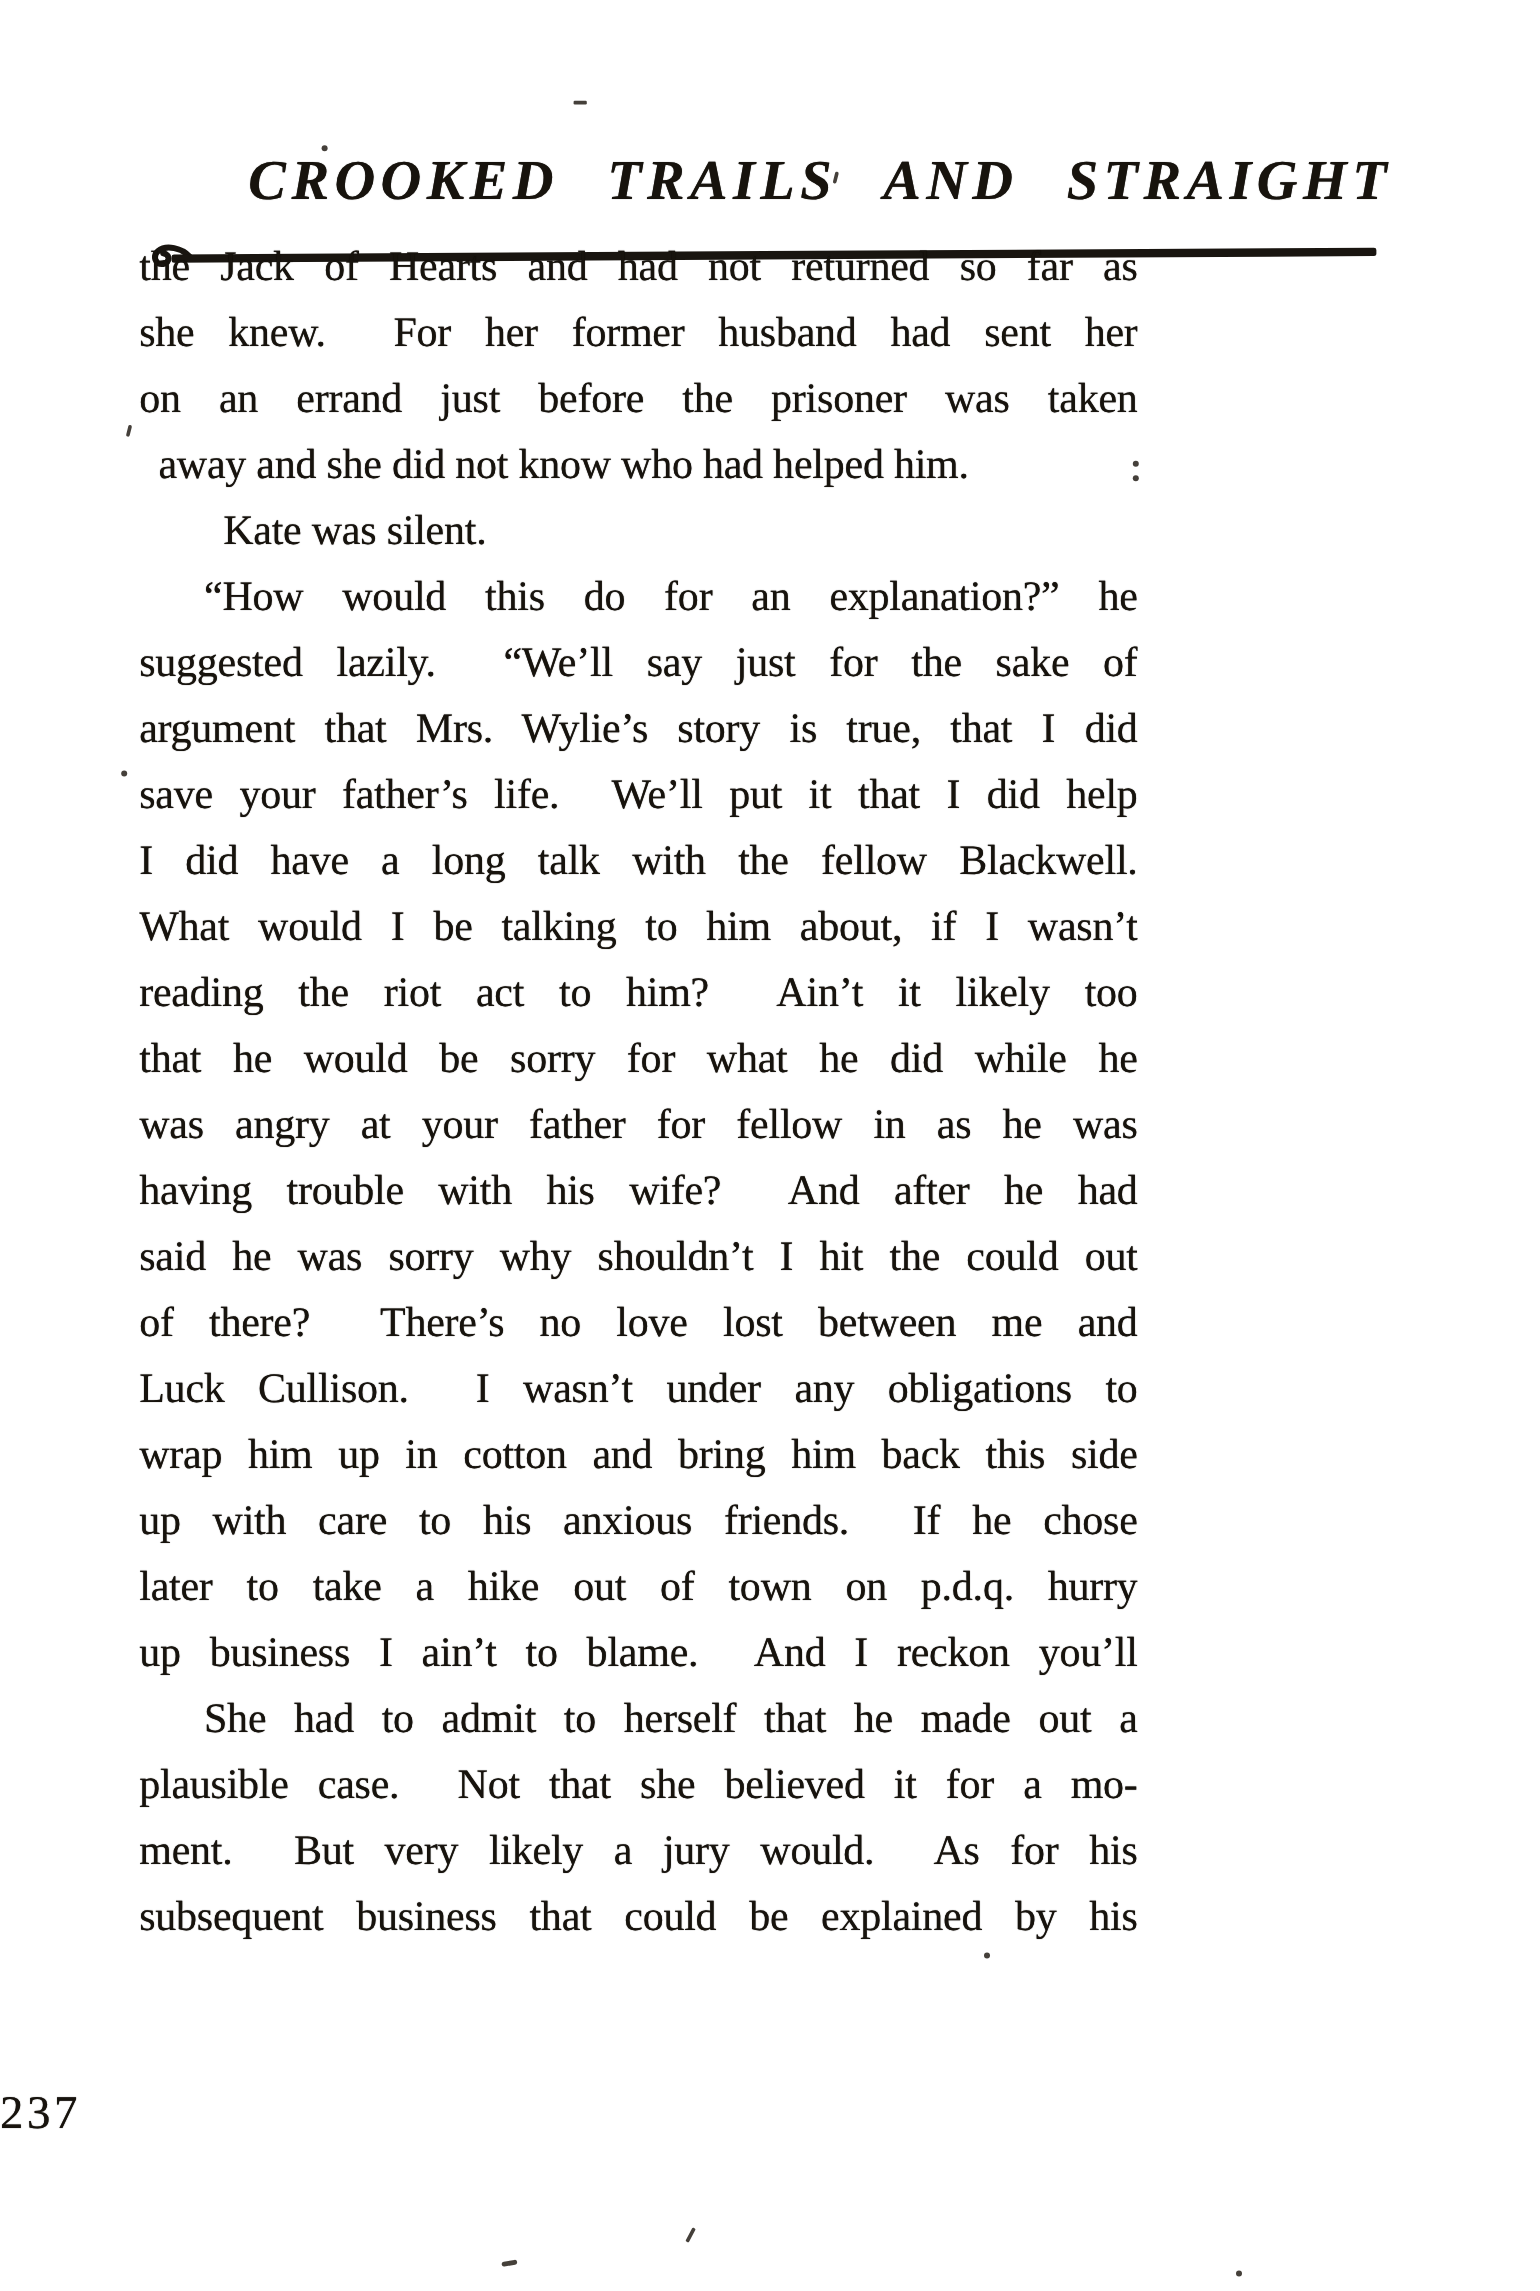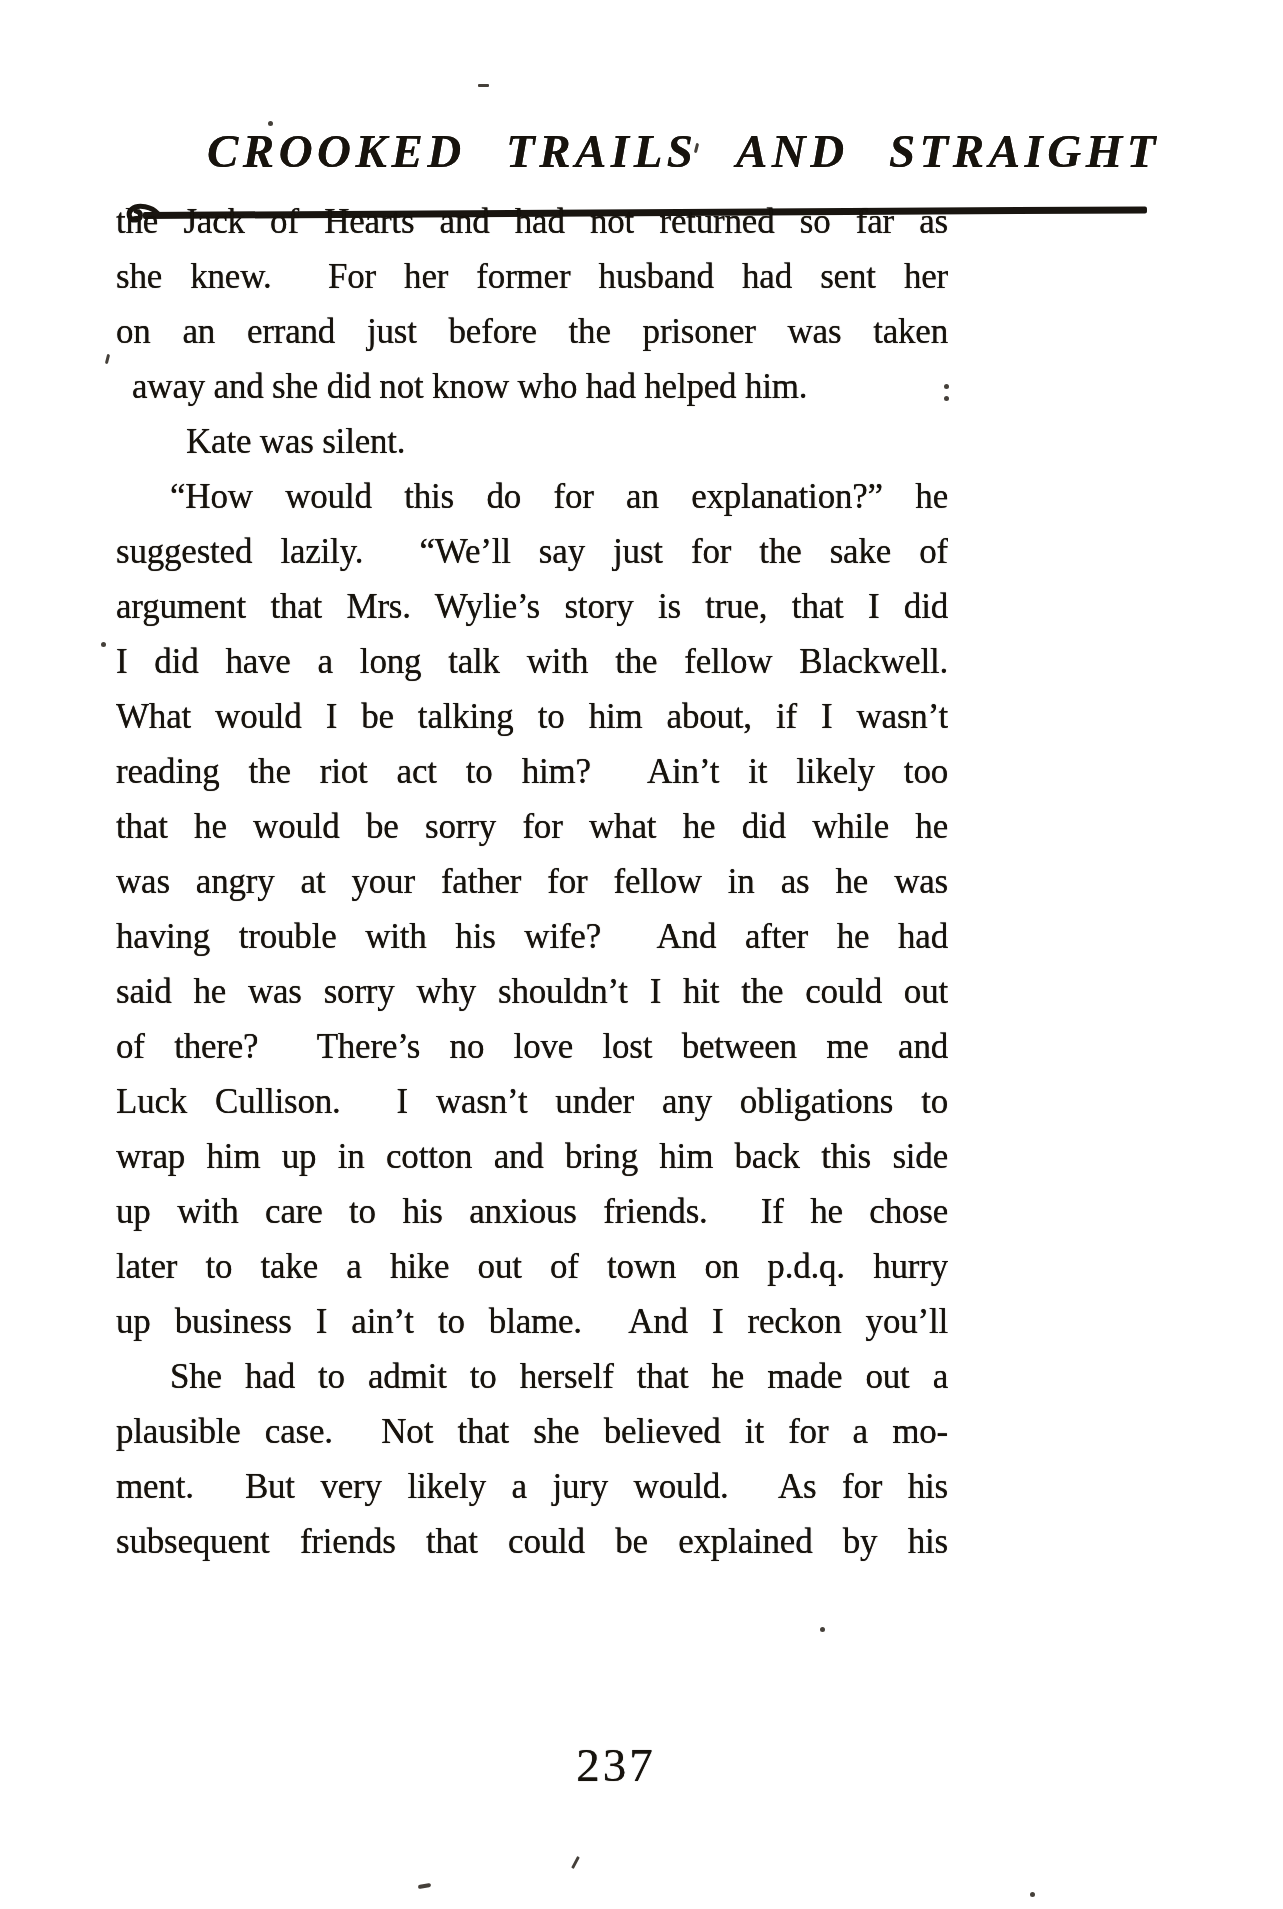--- a/index.html
+++ b/index.html
@@ -65,22 +65,21 @@
     text-align: left;
     text-align-last: auto;
     margin-left: 16px;
   }
   .line.ind { text-indent: 54px; }
   .pagenum {
     position: absolute;
     top: 1738px;
     left: 0;
     width: 1232px;
-    text-align: center;
-    font-size: 47px;
+    font-size: 39px;
     letter-spacing: 3px;
     text-shadow: 0 0 0.7px rgba(12,9,4,0.9);
   }
   .mark { position: absolute; background: #241f18; opacity: 0.85; }
   .kind-dot    { width: 5px;  height: 5px; border-radius: 50%; }
   .kind-dash   { width: 11px; height: 3px; border-radius: 1px; }
   .kind-tick   { width: 3px;  height: 10px; border-radius: 2px; transform: rotate(14deg); }
   .kind-slash  { width: 3px;  height: 13px; border-radius: 1px; transform: rotate(28deg); }
   .kind-tilde  { width: 13px; height: 4px;  border-radius: 2px; transform: rotate(-10deg); }
 </style>
@@ -99,37 +98,38 @@
 
   <div class="body-block">
       <div class="line">the Jack of Hearts and had not returned so far as</div>
       <div class="line">she knew.  For her former husband had sent her</div>
       <div class="line">on an errand just before the prisoner was taken</div>
       <div class="line last">away and she did not know who had helped him.</div>
       <div class="line last ind">Kate was silent.</div>
       <div class="line ind">“How would this do for an explanation?” he</div>
       <div class="line">suggested lazily.  “We’ll say just for the sake of</div>
       <div class="line">argument that Mrs. Wylie’s story is true, that I did</div>
+      <div class="line">save your father’s life.  We’ll put it that I did help</div>
       <div class="line">I did have a long talk with the fellow Blackwell.</div>
       <div class="line">What would I be talking to him about, if I wasn’t</div>
       <div class="line">reading the riot act to him?  Ain’t it likely too</div>
       <div class="line">that he would be sorry for what he did while he</div>
       <div class="line">was angry at your father for fellow in as he was</div>
       <div class="line">having trouble with his wife?  And after he had</div>
       <div class="line">said he was sorry why shouldn’t I hit the could out</div>
       <div class="line">of there?  There’s no love lost between me and</div>
       <div class="line">Luck Cullison.  I wasn’t under any obligations to</div>
       <div class="line">wrap him up in cotton and bring him back this side</div>
       <div class="line">up with care to his anxious friends.  If he chose</div>
       <div class="line">later to take a hike out of town on p.d.q. hurry</div>
       <div class="line">up business I ain’t to blame.  And I reckon you’ll</div>
       <div class="line ind">She had to admit to herself that he made out a</div>
       <div class="line">plausible case.  Not that she believed it for a mo-</div>
       <div class="line">ment.  But very likely a jury would.  As for his</div>
-      <div class="line">subsequent friends that could be explained by his</div>
+      <div class="line">subsequent business that could be explained by his</div>
     </div>
 
   <div class="pagenum">237</div>
 
 <div class="mark kind-dash" style="left: 478px; top: 84px;"></div>
     <div class="mark kind-dot" style="left: 268px; top: 121px;"></div>
     <div class="mark kind-tick" style="left: 695px; top: 143px;"></div>
     <div class="mark kind-tick" style="left: 106px; top: 354px;"></div>
     <div class="mark kind-dot" style="left: 944px; top: 384px;"></div>
     <div class="mark kind-dot" style="left: 944px; top: 396px;"></div>

